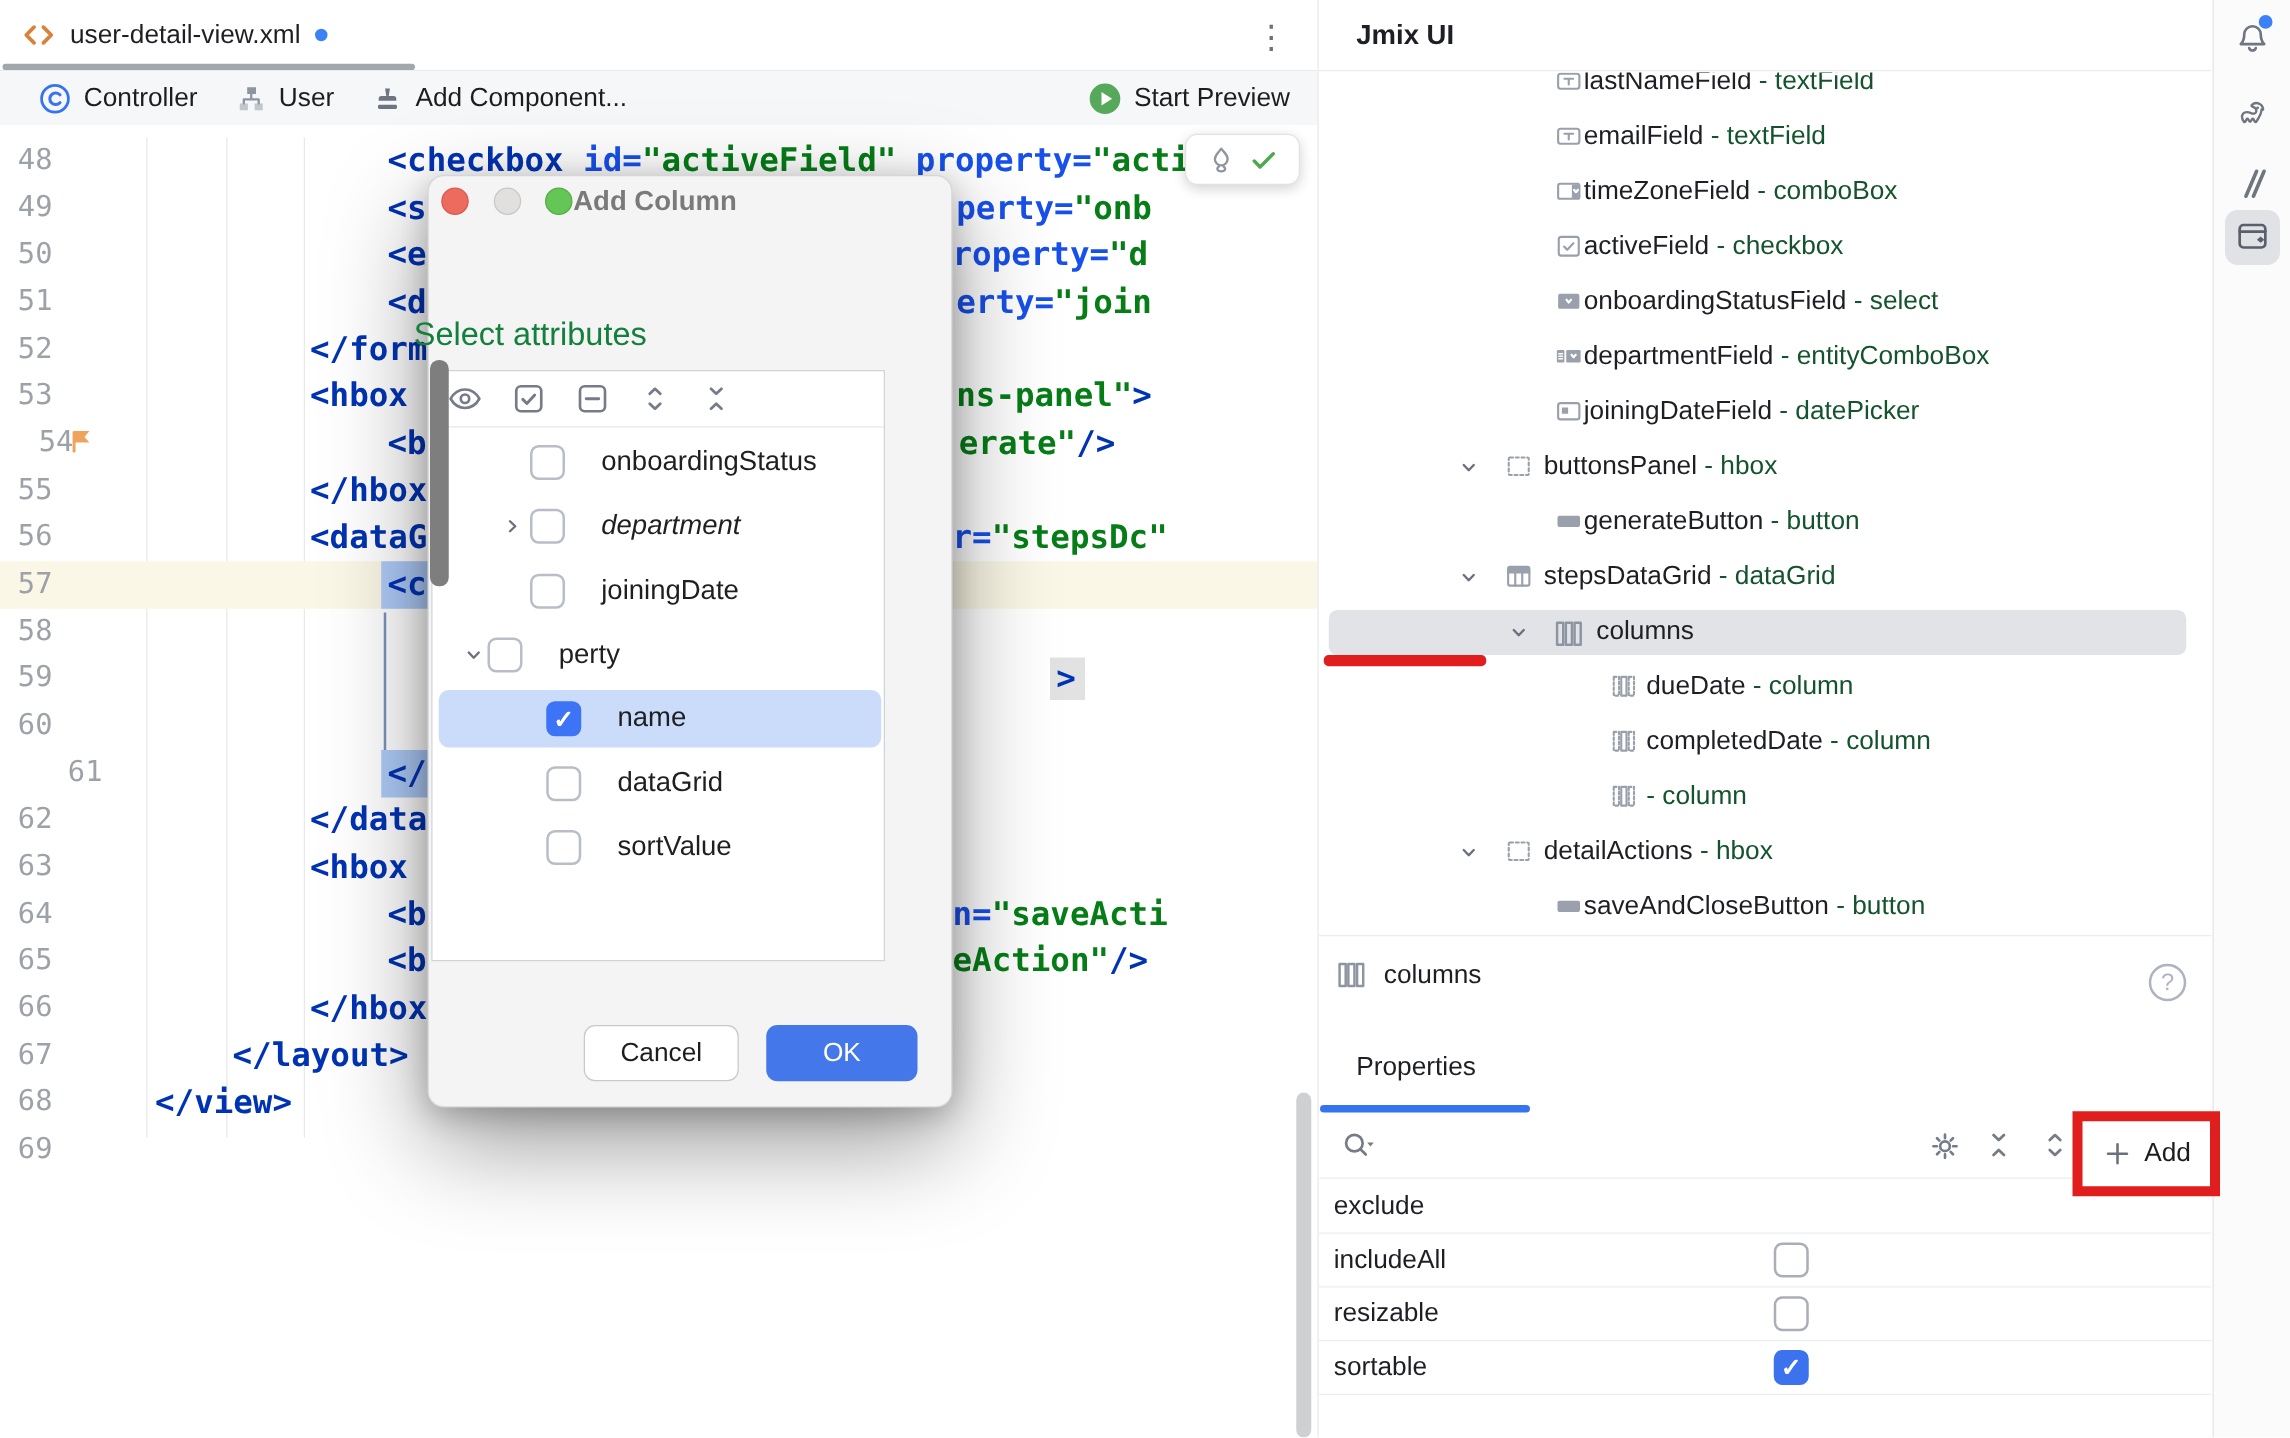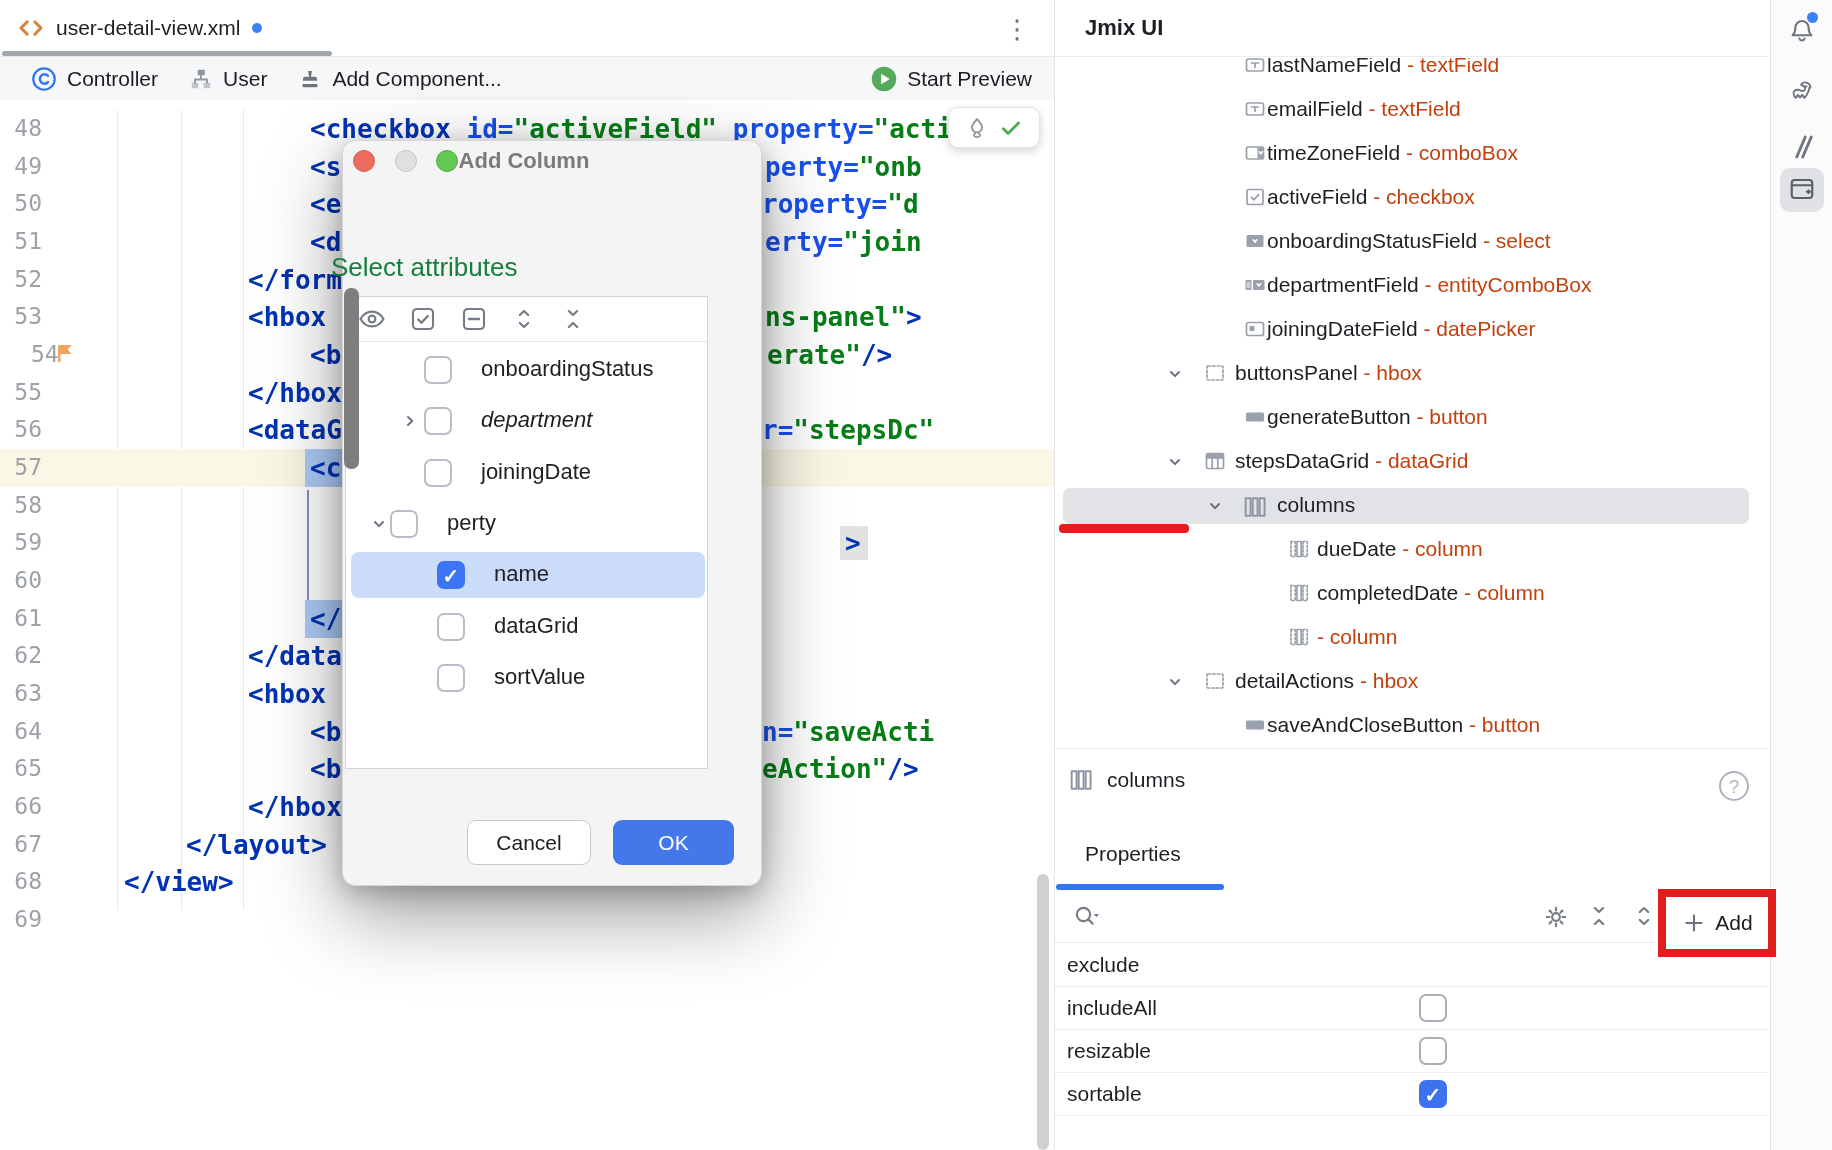--- a/index.html
+++ b/index.html
@@ -40,21 +40,21 @@
      border-radius:10px; box-shadow:0 3px 10px rgba(0,0,0,.18); display:flex; align-items:center; justify-content:center; gap:8px; z-index:20; }
 
   
   #vdiv { left:1054px; top:0; width:1px; height:1150px; background:#E3E5E8; }
   #panel { left:1055px; top:0; width:714px; height:1150px; background:#fff; }
   #panel-header { left:0; top:0; width:714px; height:57px; border-bottom:1px solid #EBECF0; }
   #panel-title { left:30px; top:15px; font-size:22px; font-weight:bold; color:#1D1F24; }
   #tree { left:0; top:58px; width:714px; height:690px; overflow:hidden; }
   .trow { position:absolute; height:38px; width:714px; display:flex; align-items:center; }
   .trow .lbl { font-size:21px; color:#1D1F24; white-space:pre; }
-  .trow .typ { font-size:21px; color:#c2410c; white-space:pre; }
+  .trow .typ { font-size:21px; color:#14532d; white-space:pre; }
   .tsel { position:absolute; left:8px; top:2px; width:686px; height:36px; background:#E2E3E6; border-radius:7px; }
   #red-underline { left:4px; top:38px; width:130px; height:9px; background:#E01E1E; border-radius:4px; }
   .tchev { color:#6C707E; }
 
   
   #insp-sep { left:0; top:748px; width:714px; height:1px; background:#EBECF0; }
   #insp-head { left:12px; top:766px; display:flex; align-items:center; gap:12px; }
   #insp-title { font-size:21px; color:#1D1F24; }
   #help-icon { left:664px; top:771px; width:30px; height:30px; border:2px solid #AEB3BF; border-radius:50%;
      color:#AEB3BF; font-size:19px; text-align:center; line-height:27px; }
@@ -201,21 +201,21 @@
         <div class="codeline" style="left: 762px; top: 311.28px;"><span class="attr">r=</span><span class="val">"stepsDc"</span></div>
         <div class="selrect" style="left: 305px; top: 348.94px; width: 48px;"></div>
         <div class="lnum" style="top: 353.94px;">57</div>
         <div class="codeline" style="left: 310px; top: 348.94px;"><span class="tag">&lt;c</span></div>
         <div class="lnum" style="top: 391.6px;">58</div>
         <div class="bracebg" style="left: 840px; top: 426.26px; width: 28px;"></div>
         <div class="lnum" style="top: 429.26px;">59</div>
         <div class="codeline" style="left: 845px; top: 424.26px;"><span class="tag">&gt;</span></div>
         <div class="lnum" style="top: 466.92px;">60</div>
         <div class="selrect" style="left: 305px; top: 499.58px; width: 50px;"></div>
-        <div class="lnum" style="top: 504.58px;">61</div>
+        <div class="lnum" style="top: 504.58px; margin-left: 40px;">61</div>
         <div class="codeline" style="left: 310px; top: 499.58px;"><span class="tag">&lt;/</span></div>
         <div class="lnum" style="top: 542.24px;">62</div>
         <div class="codeline" style="left: 248px; top: 537.24px;"><span class="tag">&lt;/data</span></div>
         <div class="lnum" style="top: 579.9px;">63</div>
         <div class="codeline" style="left: 248px; top: 574.9px;"><span class="tag">&lt;hbox</span></div>
         <div class="lnum" style="top: 617.56px;">64</div>
         <div class="codeline" style="left: 310px; top: 612.56px;"><span class="tag">&lt;b</span></div>
         <div class="codeline" style="left: 762px; top: 612.56px;"><span class="attr">n=</span><span class="val">"saveActi</span></div>
         <div class="lnum" style="top: 655.22px;">65</div>
         <div class="codeline" style="left: 310px; top: 650.22px;"><span class="tag">&lt;b</span></div>

